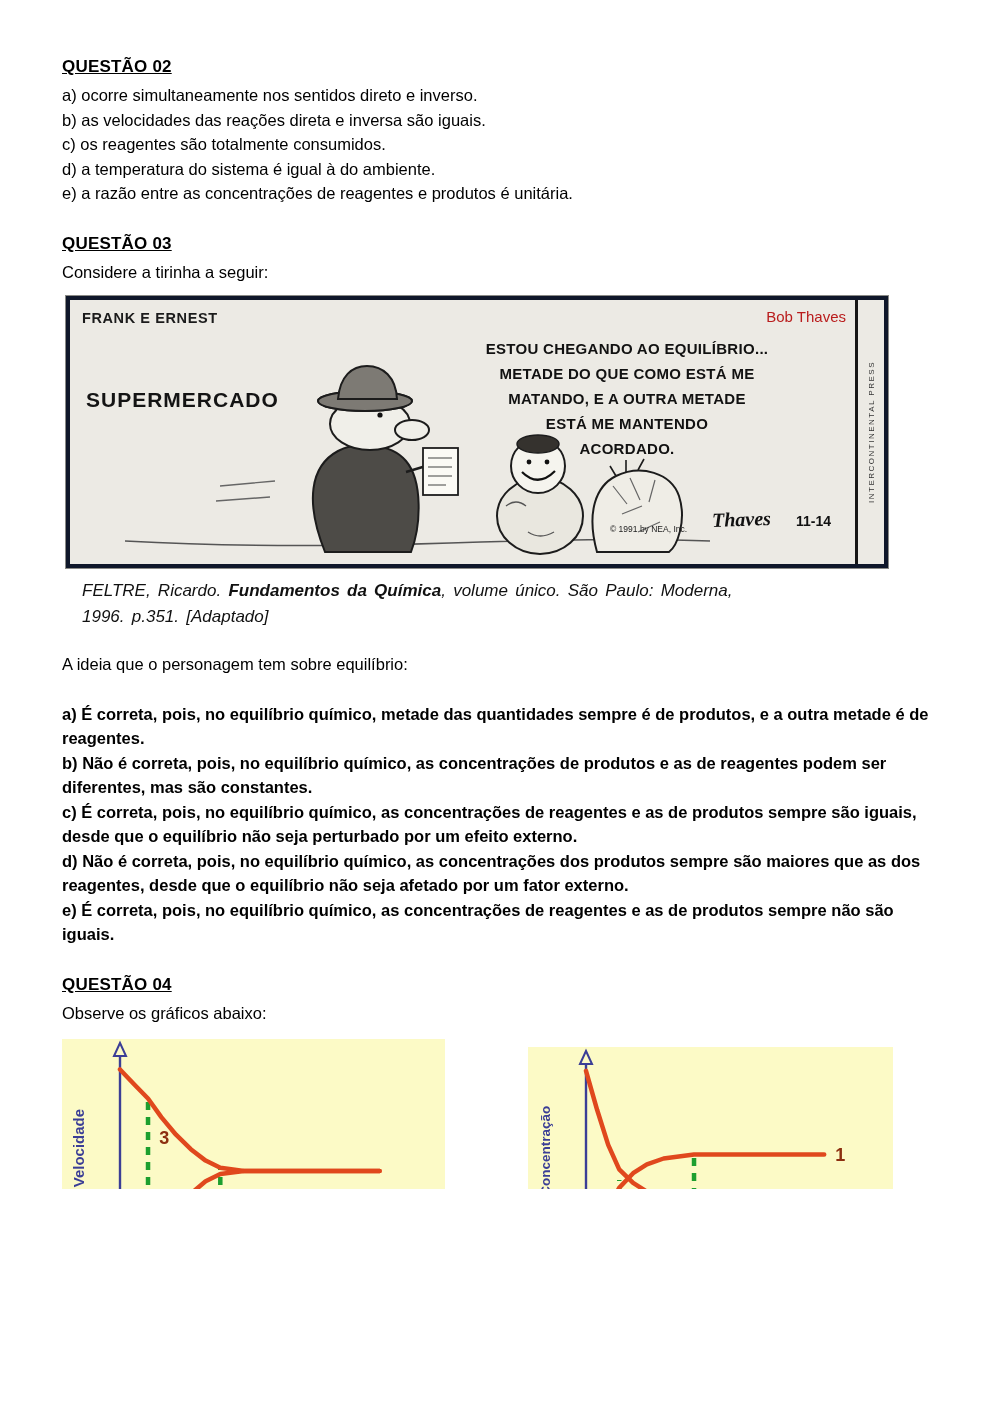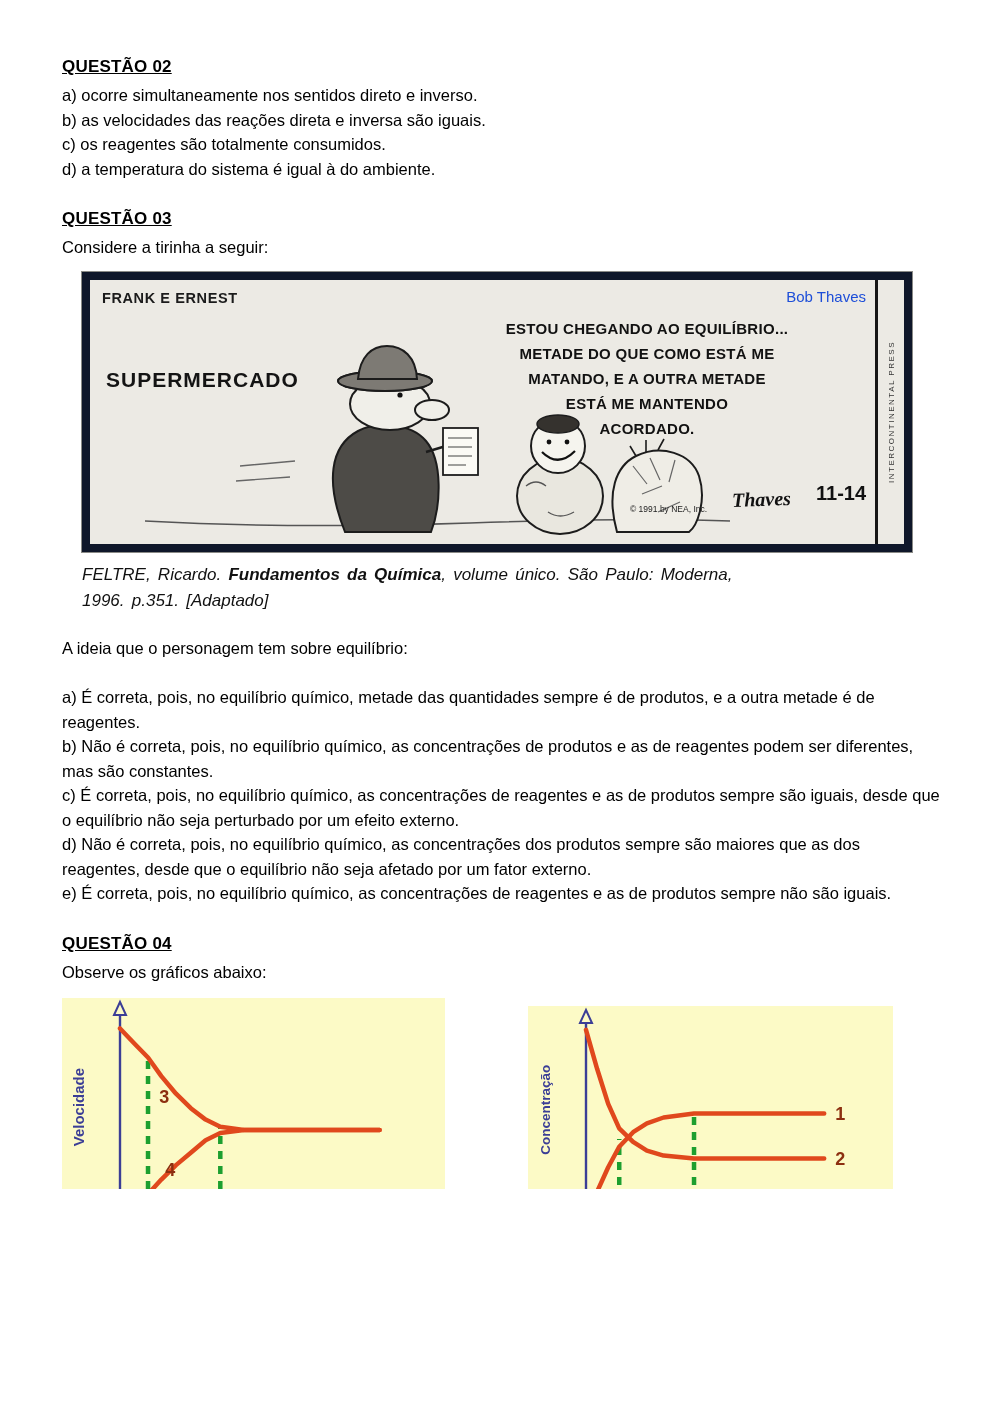--- a/index.html
+++ b/index.html
@@ -5,33 +5,33 @@
   html,body{margin:0;padding:0;background:#fff;}
   .page{position:relative;width:1000px;height:1189px;background:#fff;overflow:hidden;
         font-family:"Liberation Sans",sans-serif;color:#000;}
   .content{position:absolute;left:62px;top:55px;width:878px;}
   .qheading{font-size:17px;font-weight:bold;text-decoration:underline;letter-spacing:.2px;
             margin:0 0 4px 0;line-height:24px;}
   .mt-section{margin-top:26px;}
   .line{margin:0;font-size:16.5px;line-height:24.5px;}
   .opts p{margin:0;}
   
-  .comic{position:relative;margin:12px 0 10px 20px;width:814px;height:264px;
-         background:#eceae4;border:8px solid #0f172a;box-shadow:0 0 0 1px #8a8a86;}
+  .comic{position:relative;margin:12px 0 10px 4px;width:814px;height:264px;
+         background:#eceae4;border:4px solid #0f172a;box-shadow:0 0 0 1px #8a8a86;}
   .comic-title{position:absolute;left:12px;top:10px;font-size:14.5px;font-weight:bold;
                letter-spacing:.6px;color:#1b1b1b;}
-  .comic-author{position:absolute;right:38px;top:8px;font-size:15px;color:#1d4ed8;}
+  .comic-author{position:absolute;right:38px;top:8px;font-size:15px;color:#b91c1c;}
   .comic-sign{position:absolute;left:16px;top:88px;font-size:21px;font-weight:bold;
               letter-spacing:1px;color:#141414;}
   .comic-speech{position:absolute;left:320px;top:36px;width:474px;text-align:center;
                 font-weight:bold;font-size:15px;line-height:25px;letter-spacing:.3px;color:#111;}
   .comic-credit{position:absolute;left:540px;top:224px;font-size:8.5px;color:#222;}
   .comic-sig{position:absolute;left:642px;top:208px;font-family:"Liberation Serif",serif;
              font-style:italic;font-weight:bold;font-size:20px;color:#111;transform:rotate(-2deg);}
-  .comic-date{position:absolute;left:726px;top:202px;font-weight:bold;font-size:20px;color:#111;}
+  .comic-date{position:absolute;left:726px;top:213px;font-weight:bold;font-size:14px;color:#111;}
   .comic-strip-right{position:absolute;right:0;top:0;bottom:0;width:26px;
                      border-left:3px solid #161616;display:flex;align-items:center;justify-content:center;}
   .press-text{writing-mode:vertical-rl;transform:rotate(180deg);font-size:8px;
               letter-spacing:1.5px;color:#333;white-space:nowrap;}
   .comic-art{position:absolute;left:0;top:0;}
   
   .citation{margin:6px 0 0 20px;width:820px;font-size:17px;line-height:26px;color:#111;
             word-spacing:2.5px;font-style:italic;}
   
   .charts-row{display:flex;align-items:flex-start;margin-top:14px;}
@@ -49,20 +49,21 @@
 <div class="page">
   <div class="content">
 
     <section>
       <h2 class="qheading">QUESTÃO 02</h2>
       <div class="opts">
         <p class="line">a) ocorre simultaneamente nos sentidos direto e inverso.</p>
         <p class="line">b) as velocidades das reações direta e inversa são iguais.</p>
         <p class="line">c) os reagentes são totalmente consumidos.</p>
         <p class="line">d) a temperatura do sistema é igual à do ambiente.</p>
+        <p class="line">e) a razão entre as concentrações de reagentes e produtos é unitária.</p>
       </div>
     </section>
 
     <section>
       <h2 class="qheading mt-section">QUESTÃO 03</h2>
       <p class="line">Considere a tirinha a seguir:</p>
 
       <div class="comic">
         <svg class="comic-art" width="788" height="264" viewBox="0 0 788 264">
 
@@ -120,21 +121,21 @@
         </div>
       </div>
 
       <div class="citation">
         <span>FELTRE, Ricardo. </span><b>Fundamentos da Química</b><span>, volume único. São Paulo: Moderna,</span>
         <div>1996. p.351. [Adaptado]</div>
       </div>
 
       <p class="line" style="margin-top:22px;">A ideia que o personagem tem sobre equilíbrio:</p>
 
-      <div class="opts" style="margin-top:25px;">
+      <div class="opts" style="margin-top:25px;font-weight:bold;">
         <p class="line">a) É correta, pois, no equilíbrio químico, metade das quantidades sempre é de produtos, e a outra metade é de reagentes.</p>
         <p class="line">b) Não é correta, pois, no equilíbrio químico, as concentrações de produtos e as de reagentes podem ser diferentes, mas são constantes.</p>
         <p class="line">c) É correta, pois, no equilíbrio químico, as concentrações de reagentes e as de produtos sempre são iguais, desde que o equilíbrio não seja perturbado por um efeito externo.</p>
         <p class="line">d) Não é correta, pois, no equilíbrio químico, as concentrações dos produtos sempre são maiores que as dos reagentes, desde que o equilíbrio não seja afetado por um fator externo.</p>
         <p class="line">e) É correta, pois, no equilíbrio químico, as concentrações de reagentes e as de produtos sempre não são iguais.</p>
       </div>
     </section>
 
     <section>
       <h2 class="qheading mt-section">QUESTÃO 04</h2>

